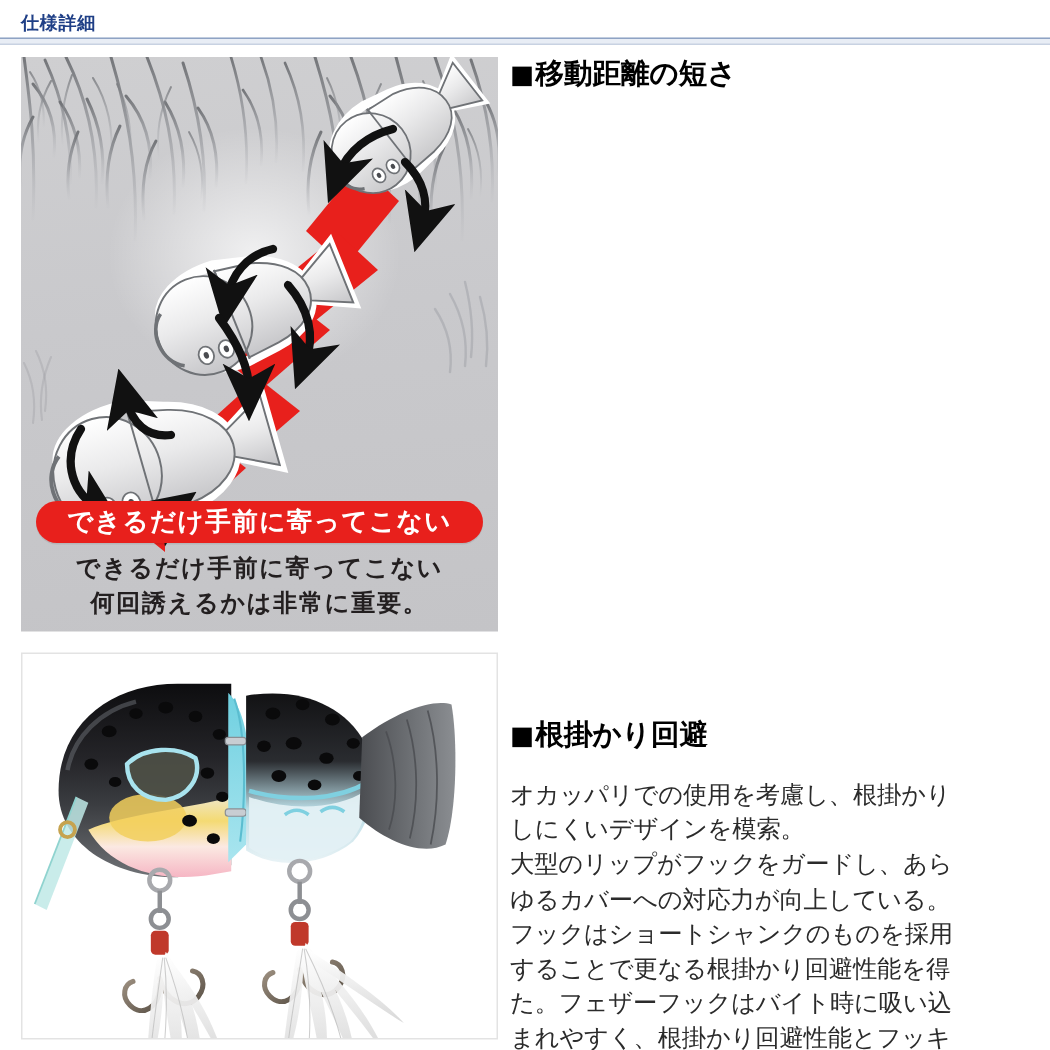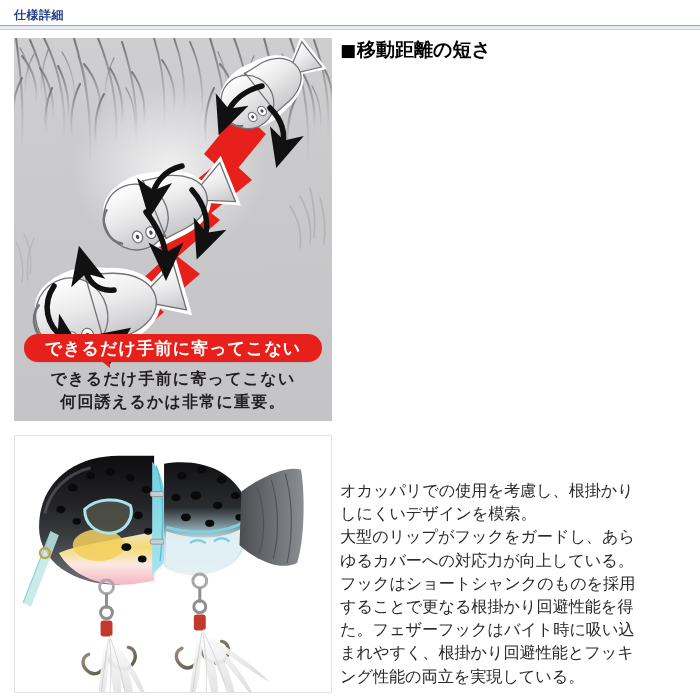--- a/index.html
+++ b/index.html
@@ -596,20 +596,21 @@
             <path d="M188 198 C 184 226, 178 254, 176 282"></path>
           </g>
         </g>
 
       </svg>
     </div>
   </div>
 
   <div class="section-body">
     <div style="height:44px"></div>
+    <h2 class="section-heading"><span class="sq">■</span><span>根掛かり回避</span></h2>
     <div class="section-text">オカッパリでの使用を考慮し、根掛かり
 しにくいデザインを模索。
 大型のリップがフックをガードし、あら
 ゆるカバーへの対応力が向上している。
 フックはショートシャンクのものを採用
 することで更なる根掛かり回避性能を得
 た。フェザーフックはバイト時に吸い込
 まれやすく、根掛かり回避性能とフッキ
 ング性能の両立を実現している。</div>
   </div>

